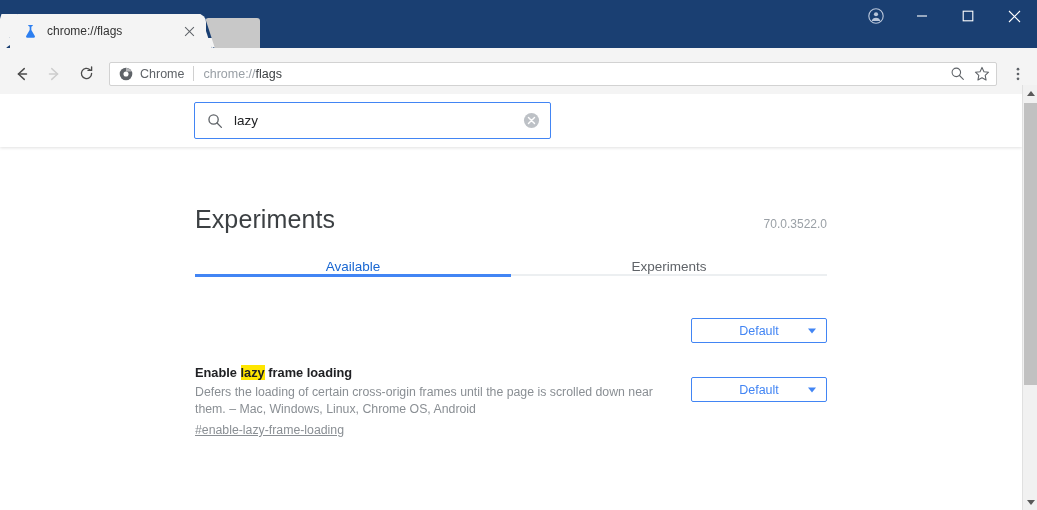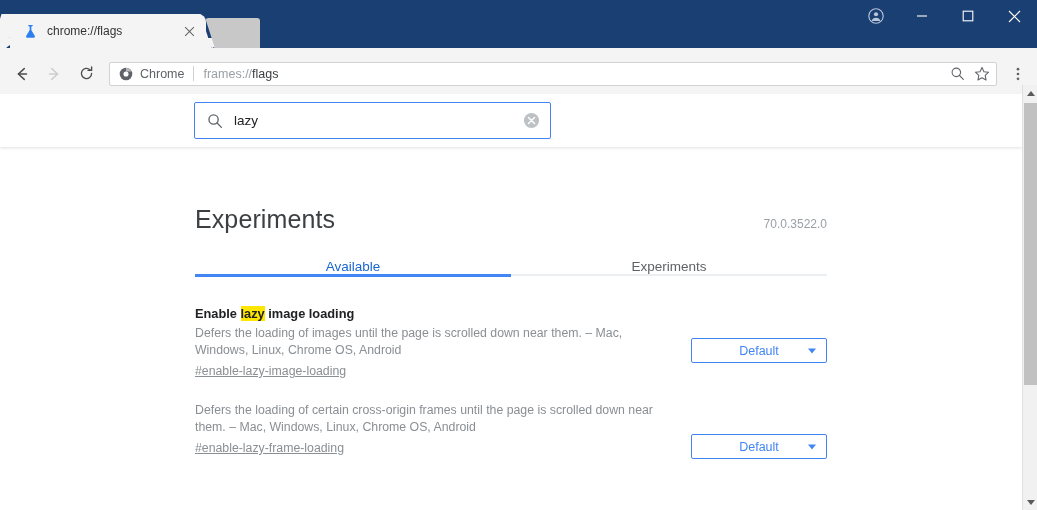--- a/index.html
+++ b/index.html
@@ -365,21 +365,21 @@
   }
   .flag-id {
     font-size: 12.3px;
     color: #8a8f94;
     text-decoration: underline;
     line-height: 17px;
     display: inline-block;
   }
   .flag-select-wrap {
     margin-left: auto;
-    margin-top: 32px;
+    margin-top: 12px;
     text-align: right;
   }
   .flag-select {
     width: 136px;
     height: 25px;
     border: 1px solid #4285f4;
     border-radius: 2px;
     background: #ffffff;
     display: flex;
     align-items: center;
@@ -529,21 +529,21 @@
     <div class="omnibox">
       <span class="omni-chrome-icon">
         <svg width="14" height="14" viewBox="0 0 16 16">
           <circle cx="8" cy="8" r="7.2" fill="#5f6368"></circle>
           <circle cx="8" cy="8" r="2.9" fill="#ffffff"></circle>
           <path d="M8 1.2 A6.8 6.8 0 0 1 14.2 5.2 L8 5.2 Z" fill="#ffffff" opacity="0.55"></path>
         </svg>
       </span>
       <span class="omni-chrome-label">Chrome</span>
       <span class="omni-divider"></span>
-      <span class="omni-url"><span>frames://</span><span class="url-strong">flags</span></span>
+      <span class="omni-url"><span>chrome://</span><span class="url-strong">flags</span></span>
       <span class="omni-action">
         <svg width="15" height="15" viewBox="0 0 18 18">
           <circle cx="7.6" cy="7.6" r="5.1" fill="none" stroke="#5f6368" stroke-width="1.3"></circle>
           <path d="M11.4 11.4 L16 16" stroke="#5f6368" stroke-width="1.3" stroke-linecap="round"></path>
         </svg>
       </span>
       <span class="omni-action">
         <svg width="16" height="16" viewBox="0 0 18 18">
           <path d="M9 1.6 L11.2 6.4 L16.4 7 L12.6 10.6 L13.6 15.8 L9 13.2 L4.4 15.8 L5.4 10.6 L1.6 7 L6.8 6.4 Z" fill="none" stroke="#5f6368" stroke-width="1.2" stroke-linejoin="round"></path>
         </svg>
@@ -591,35 +591,31 @@
         <div class="tab-item active">Available</div>
         <div class="tab-item">Experiments</div>
       </div>
       <div class="tabs-underline">
         <div class="tabs-underline-active"></div>
       </div>
 
       <div class="flags-list">
 
         <div class="flag">
-          <div class="flag-main">
-            <div class="flag-name"><span>Enable </span><mark>lazy</mark><span> image loading</span></div>
-            <div class="flag-desc">Defers the loading of images until the page is scrolled down near them. – Mac, Windows, Linux, Chrome OS, Android</div>
-            <a class="flag-id">#enable-lazy-image-loading</a>
-          </div>
           <div class="flag-select-wrap">
             <div class="flag-select">
               <span class="flag-select-label">Default</span>
               <span class="flag-select-arrow"></span>
             </div>
           </div>
         </div>
 
         <div class="flag">
           <div class="flag-main">
+            <div class="flag-name"><span>Enable </span><mark>lazy</mark><span> frame loading</span></div>
             <div class="flag-desc">Defers the loading of certain cross-origin frames until the page is scrolled down near them. – Mac, Windows, Linux, Chrome OS, Android</div>
             <a class="flag-id">#enable-lazy-frame-loading</a>
           </div>
           <div class="flag-select-wrap">
             <div class="flag-select">
               <span class="flag-select-label">Default</span>
               <span class="flag-select-arrow"></span>
             </div>
           </div>
         </div>

